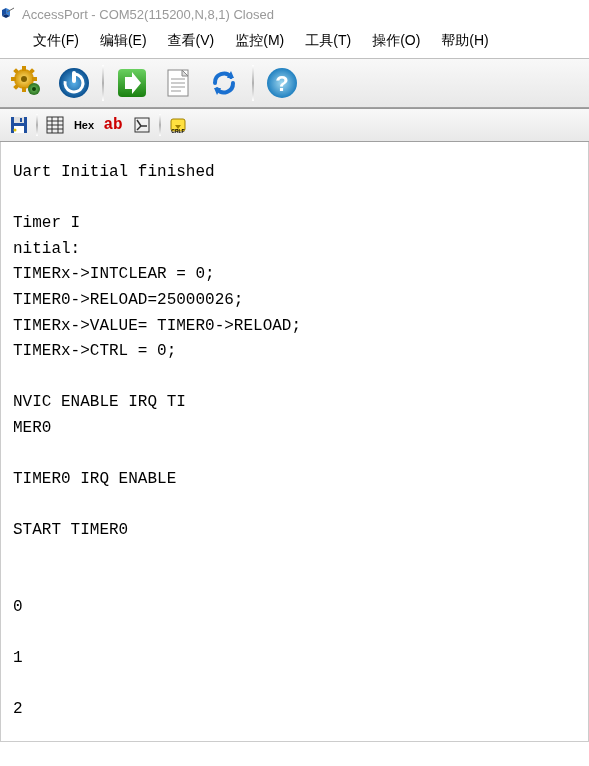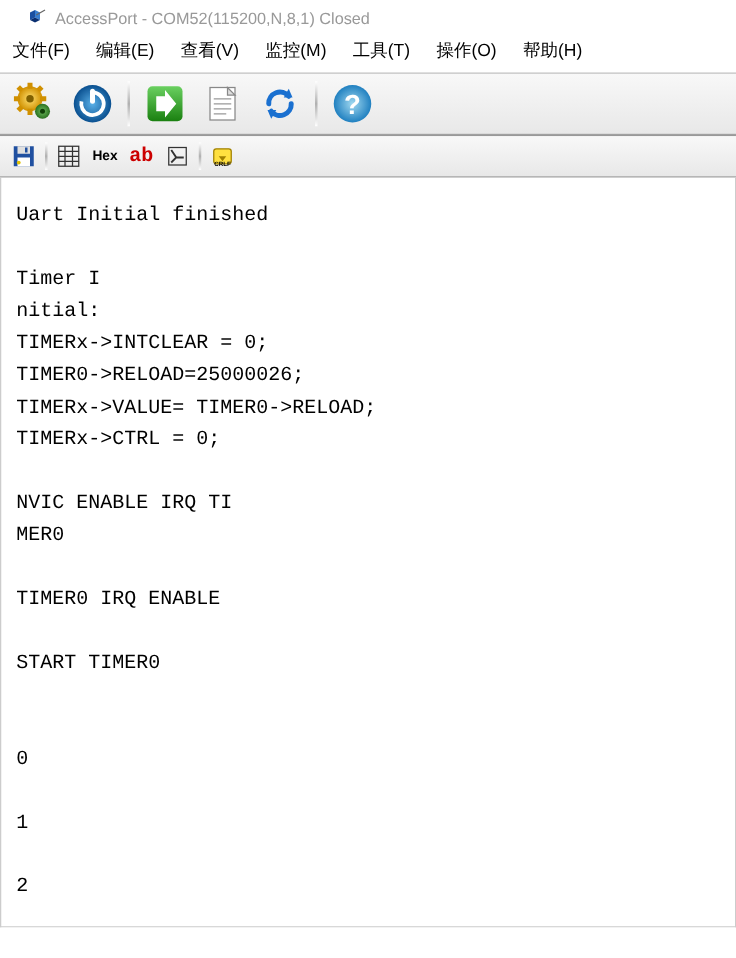--- a/index.html
+++ b/index.html
@@ -1,24 +1,24 @@
 <!DOCTYPE html>
 <html><head>
   <meta charset="utf-8">
   <style>
     * { margin: 0; padding: 0; box-sizing: border-box; }
     body { font-family: "Microsoft YaHei", Tahoma, sans-serif; font-size: 13px; background: #fff; width: 589px; }
     
     
-    .titlebar { display: flex; align-items: center; padding: 3px 22px; background: #fff; height: 28px; }
+    .titlebar { display: flex; align-items: center; padding: 3px 0; background: #fff; height: 28px; }
     .titlebar-icon { width: 16px; height: 16px; margin-right: 6px; }
     .titlebar-text { color: #999; font-size: 13px; }
     
     
-    .menubar { display: flex; padding: 2px 8px 6px 0; gap: 1px; background: #fff; }
+    .menubar { display: flex; padding: 2px 8px 6px 23px; gap: 1px; background: #fff; }
     .menu-item { padding: 2px 10px; cursor: pointer; font-size: 14px; color: #000; }
     
     
     .toolbar-wrap { background: linear-gradient(#f8f8f8, #e8e8e8); border-top: 1px solid #c0c0c0; border-bottom: 1px solid #a0a0a0; padding: 4px 8px; }
     .toolbar { display: flex; align-items: center; gap: 6px; }
     .tool-btn { width: 40px; height: 40px; display: flex; align-items: center; justify-content: center; cursor: pointer; border: 1px solid transparent; border-radius: 3px; }
     .tool-sep { width: 2px; height: 36px; background: linear-gradient(#fff, #b0b0b0, #fff); margin: 0 2px; }
     
     
     .tabs { display: flex; background: #fff; border-bottom: 1px solid #999; padding-left: 6px; }

